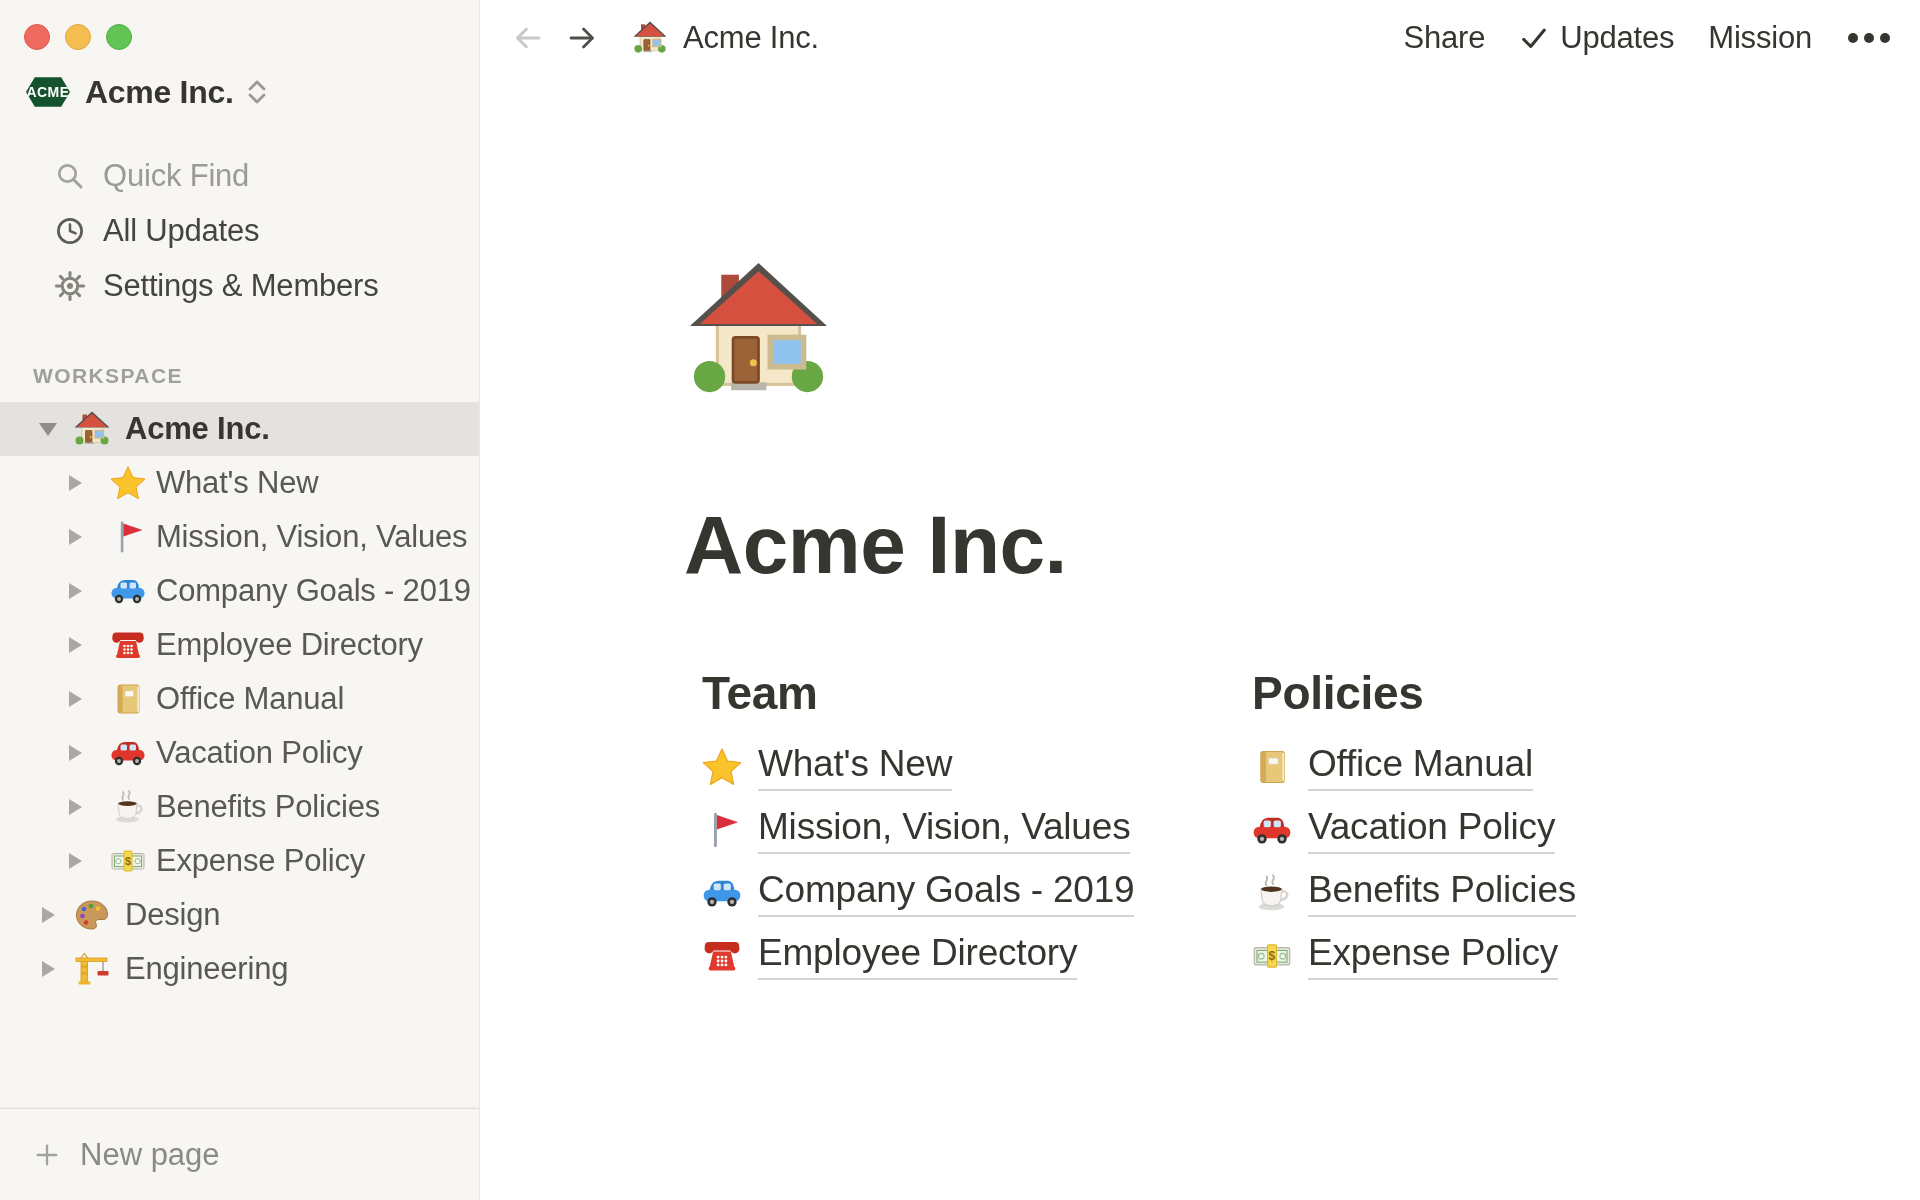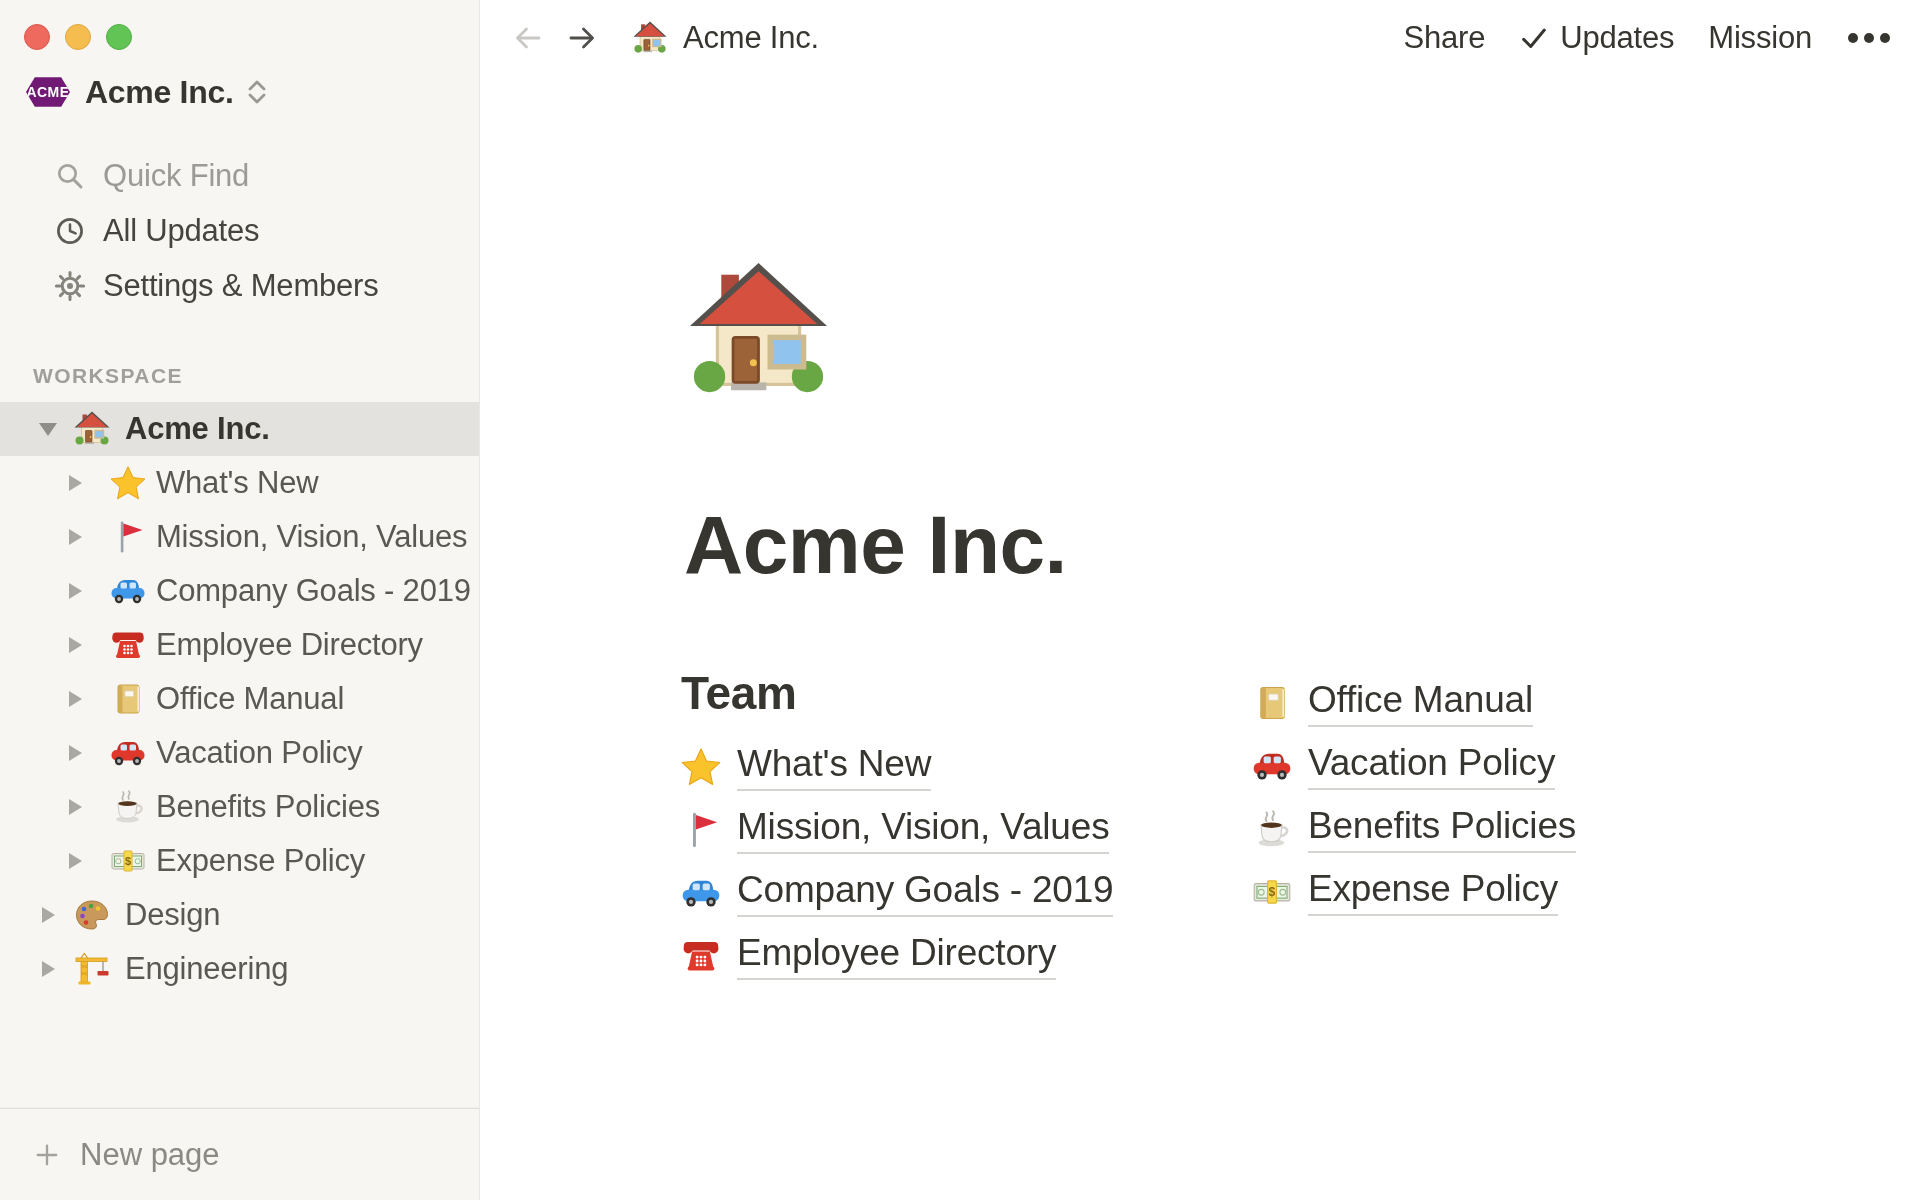--- a/index.html
+++ b/index.html
@@ -16,21 +16,21 @@
     background:#f7f6f2; border-right:1px solid rgba(0,0,0,0.055);
   }
   .traffic { position:absolute; top:24px; left:24px; display:flex; gap:15px; }
   .tl { width:26px; height:26px; border-radius:50%; display:inline-block; }
   .tl.red    { background:#ee6a5f; border:1px solid #dd5448; }
   .tl.yellow { background:#f5bd4f; border:1px solid #dea63c; }
   .tl.green  { background:#61c454; border:1px solid #4fae42; }
 
   .switcher { position:absolute; top:70px; left:26px; height:44px; display:flex; align-items:center; cursor:pointer; }
   .acme-logo {
-    width:44px; height:32px; background:#701a75; color:#ffffff;
+    width:44px; height:32px; background:#14532d; color:#ffffff;
     clip-path:polygon(0% 50%,20% 4%,80% 4%,100% 50%,80% 96%,20% 96%);
     display:flex; align-items:center; justify-content:center;
     font-size:14px; font-weight:700; letter-spacing:0.5px;text-align:right;
   }
   .ws-name { font-size:32px; font-weight:700; margin-left:15px; letter-spacing:-0.3px; }
   .chev-ud { width:24px; height:32px; color:#9a9892; margin-left:12px; }
 
   .top-menu { position:absolute; top:148px; left:0; right:0; }
   .mrow { display:flex; align-items:center; height:55px; padding-left:54px; cursor:pointer;
           font-size:31px; font-weight:500; color:#45443f; letter-spacing:-0.2px; }
@@ -84,21 +84,21 @@
   .dots { display:flex; gap:6px; align-items:center; cursor:pointer; padding:6px 2px; }
   .dots .dot { width:10px; height:10px; border-radius:50%; background:#37352f; }
 
   
   .page-icon { position:absolute; left:688px; top:261px; width:141px; height:141px; cursor:pointer; }
   .page-title {
     position:absolute; left:684px; top:504px;
     font-size:82px; font-weight:700; line-height:1; letter-spacing:-0.5px; cursor:text;
   }
   .col { position:absolute; top:655px; width:545px; }
-  .col.team { left:681px; }
+  .col.team { left:702px; }
   .col.policies { left:1252px; }
   .col h2 { font-size:46px; font-weight:700; padding-top:12px; line-height:52px; letter-spacing:-0.3px; cursor:text; }
   .plinks { margin-top:16px; }
   .plink { display:flex; align-items:center; height:63px; cursor:pointer; }
   .plink .licon { width:40px; height:40px; flex:none; margin-right:16px; }
   .plink .ltext {
     font-size:37px; font-weight:500; letter-spacing:-0.2px; color:#37352f;
     border-bottom:2px solid #d6d4d0; padding-bottom:4px;
   }
 </style>
@@ -479,20 +479,21 @@
       <div class="plink">
         <svg class="licon">
             <use href="#sym-phone"></use>
           </svg>
         <span class="ltext">Employee Directory</span>
       </div>
     </div>
   </section>
 
   <section class="col policies">
+    <h2>Policies</h2>
     <div class="plinks">
       <div class="plink">
         <svg class="licon">
             <use href="#sym-ledger"></use>
           </svg>
         <span class="ltext">Office Manual</span>
       </div>
       <div class="plink">
         <svg class="licon">
             <use href="#sym-car-red"></use>

